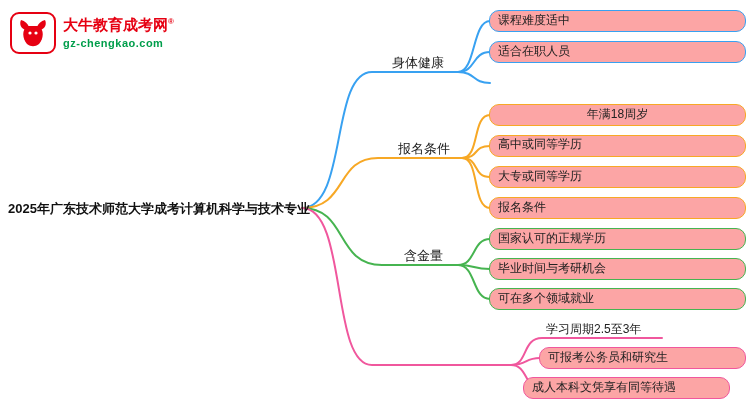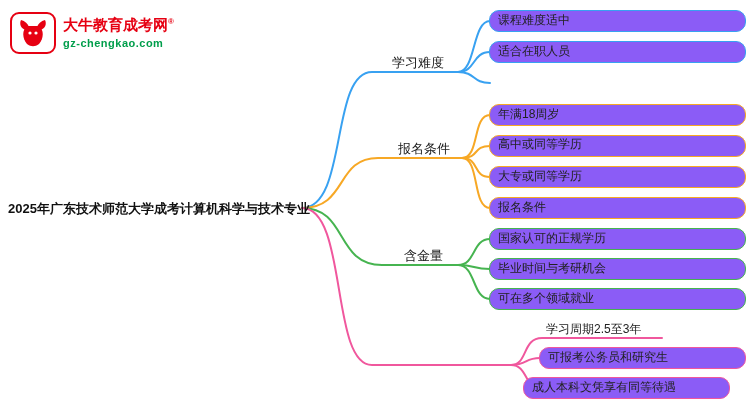--- a/index.html
+++ b/index.html
@@ -10,21 +10,21 @@
   svg.connectors{position:absolute;left:0;top:0;pointer-events:none;}
   .root-label{
     position:absolute;left:8px;top:200px;font-size:13px;font-weight:700;color:#111;
     letter-spacing:0px;white-space:nowrap;
   }
   .branch-label{
     position:absolute;font-size:13px;font-weight:500;color:#1a1a1a;white-space:nowrap;
   }
   .leaf{
     position:absolute;box-sizing:border-box;height:22px;border:1.5px solid #999;
-    border-radius:10px;background:#8b5cf6;font-size:12px;line-height:19px;
+    border-radius:10px;background:#fca5a5;font-size:12px;line-height:19px;
     padding:0 8px;color:#222;white-space:nowrap;overflow:hidden;
   }
   .leaf-underline{
     position:absolute;font-size:12px;color:#222;white-space:nowrap;
   }
   
   .logo{position:absolute;left:10px;top:12px;display:flex;align-items:flex-start;}
   .logo-badge{
     box-sizing:border-box;width:46px;height:42px;border:2.5px solid #e60012;
     border-radius:9px;display:flex;align-items:center;justify-content:center;background:#fff;
@@ -77,28 +77,28 @@
     <div class="logo-text">
       <div class="brand-line" style="color: rgb(230, 0, 18);">
         <span>大牛教育成考网</span><sup>®</sup>
       </div>
       <div class="domain-line" style="color: rgb(0, 158, 75);">gz-chengkao.com</div>
     </div>
   </div>
 
   <div class="root-label">2025年广东技术师范大学成考计算机科学与技术专业</div>
 
-  <div class="branch-label" style="left:392px;top:54px;">学习难度</div>
+  <div class="branch-label" style="left:392px;top:54px;">身体健康</div>
   <div class="branch-label" style="left:398px;top:140px;">报名条件</div>
   <div class="branch-label" style="left:404px;top:247px;">含金量</div>
 
   <div class="leaf" style="left: 489px; top: 10px; width: 257px; border-color: rgb(56, 161, 241);">课程难度适中</div>
   <div class="leaf" style="left: 489px; top: 41px; width: 257px; border-color: rgb(56, 161, 241);">适合在职人员</div>
 
-  <div class="leaf" style="left: 489px; top: 104px; width: 257px; border-color: rgb(247, 168, 37);">年满18周岁</div>
+  <div class="leaf" style="left: 489px; top: 104px; width: 257px; border-color: rgb(247, 168, 37); text-align: center;">年满18周岁</div>
   <div class="leaf" style="left: 489px; top: 135px; width: 257px; border-color: rgb(247, 168, 37); font-family: Liberation Mono, monospace;">高中或同等学历</div>
   <div class="leaf" style="left: 489px; top: 166px; width: 257px; border-color: rgb(247, 168, 37);">大专或同等学历</div>
   <div class="leaf" style="left: 489px; top: 197px; width: 257px; border-color: rgb(247, 168, 37);">报名条件</div>
 
   <div class="leaf" style="left: 489px; top: 228px; width: 257px; border-color: rgb(70, 180, 80);">国家认可的正规学历</div>
   <div class="leaf" style="left: 489px; top: 258px; width: 257px; border-color: rgb(70, 180, 80);">毕业时间与考研机会</div>
   <div class="leaf" style="left: 489px; top: 288px; width: 257px; border-color: rgb(70, 180, 80);">可在多个领域就业</div>
 
   <div class="leaf-underline" style="left:546px;top:321px;">学习周期2.5至3年</div>
   <div class="leaf" style="left: 539px; top: 347px; width: 207px; border-color: rgb(240, 87, 157);">可报考公务员和研究生</div>

